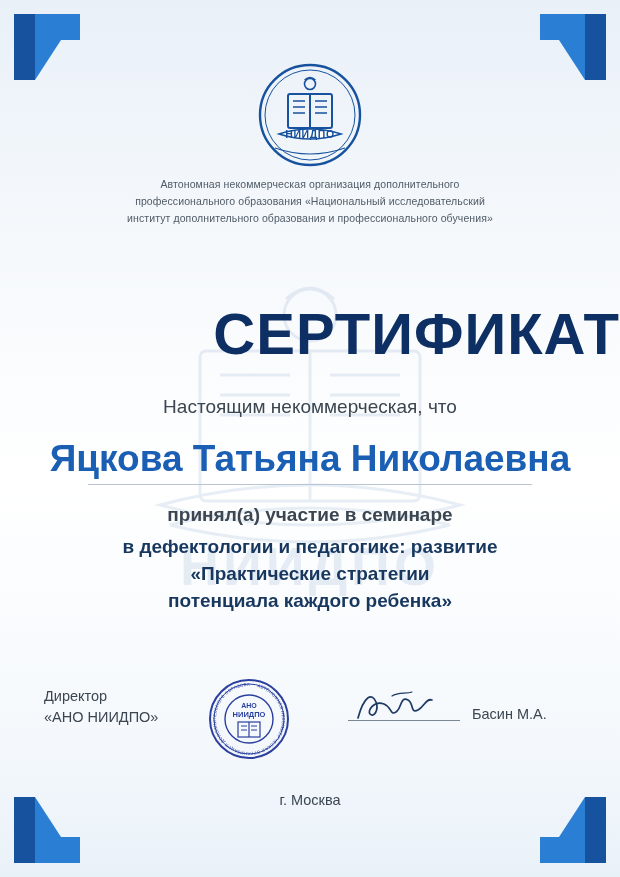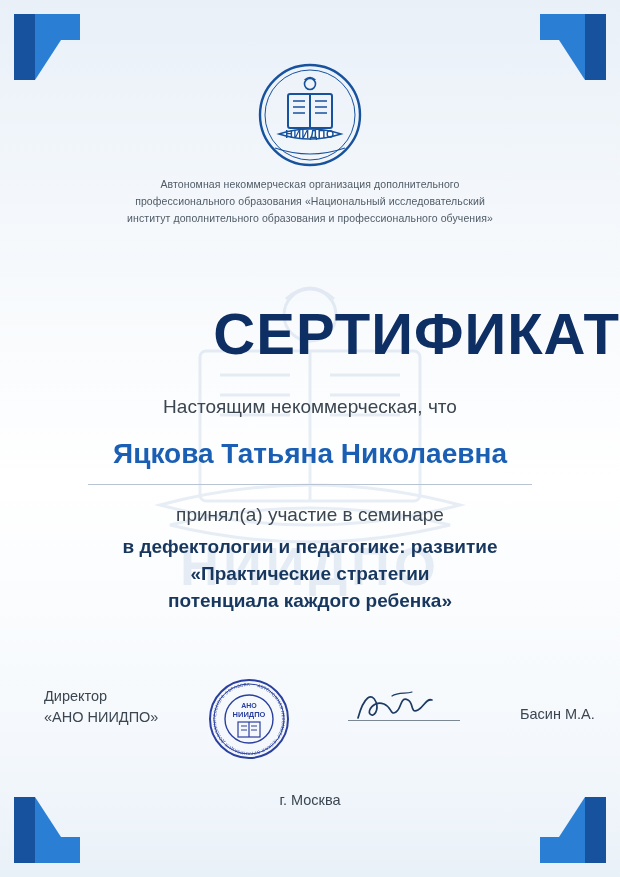--- a/index.html
+++ b/index.html
@@ -117,21 +117,21 @@
     font-size: 19px;
     color: #3b4650;
   }
 
   .recipient {
     position: absolute;
     top: 438px;
     left: 0;
     right: 0;
     text-align: center;
-    font-size: 28px;
+    font-size: 37px;
     font-weight: bold;
     color: #1a5fb4;
   }
 
   .rule {
     position: absolute;
     top: 484px;
     left: 88px;
     width: 444px;
     height: 1px;
@@ -139,20 +139,21 @@
   }
 
   .participation {
     position: absolute;
     top: 504px;
     left: 0;
     right: 0;
     text-align: center;
     font-size: 19px;
     color: #3b4650;
+    font-weight: bold;
   }
 
   .course-title {
     position: absolute;
     top: 533px;
     left: 0;
     right: 0;
     text-align: center;
     font-size: 19px;
     font-weight: bold;
@@ -194,21 +195,20 @@
     position: absolute;
     left: 352px;
     top: 6px;
   }
   .signer-name {
     position: absolute;
     left: 472px;
     top: 26px;
     font-size: 14.5px;
     color: #3b4650;
-    margin-left: 48px;
   }
 
   .city {
     position: absolute;
     top: 792px;
     left: 0;
     right: 0;
     text-align: center;
     font-size: 14.5px;
     color: #3b4650;

